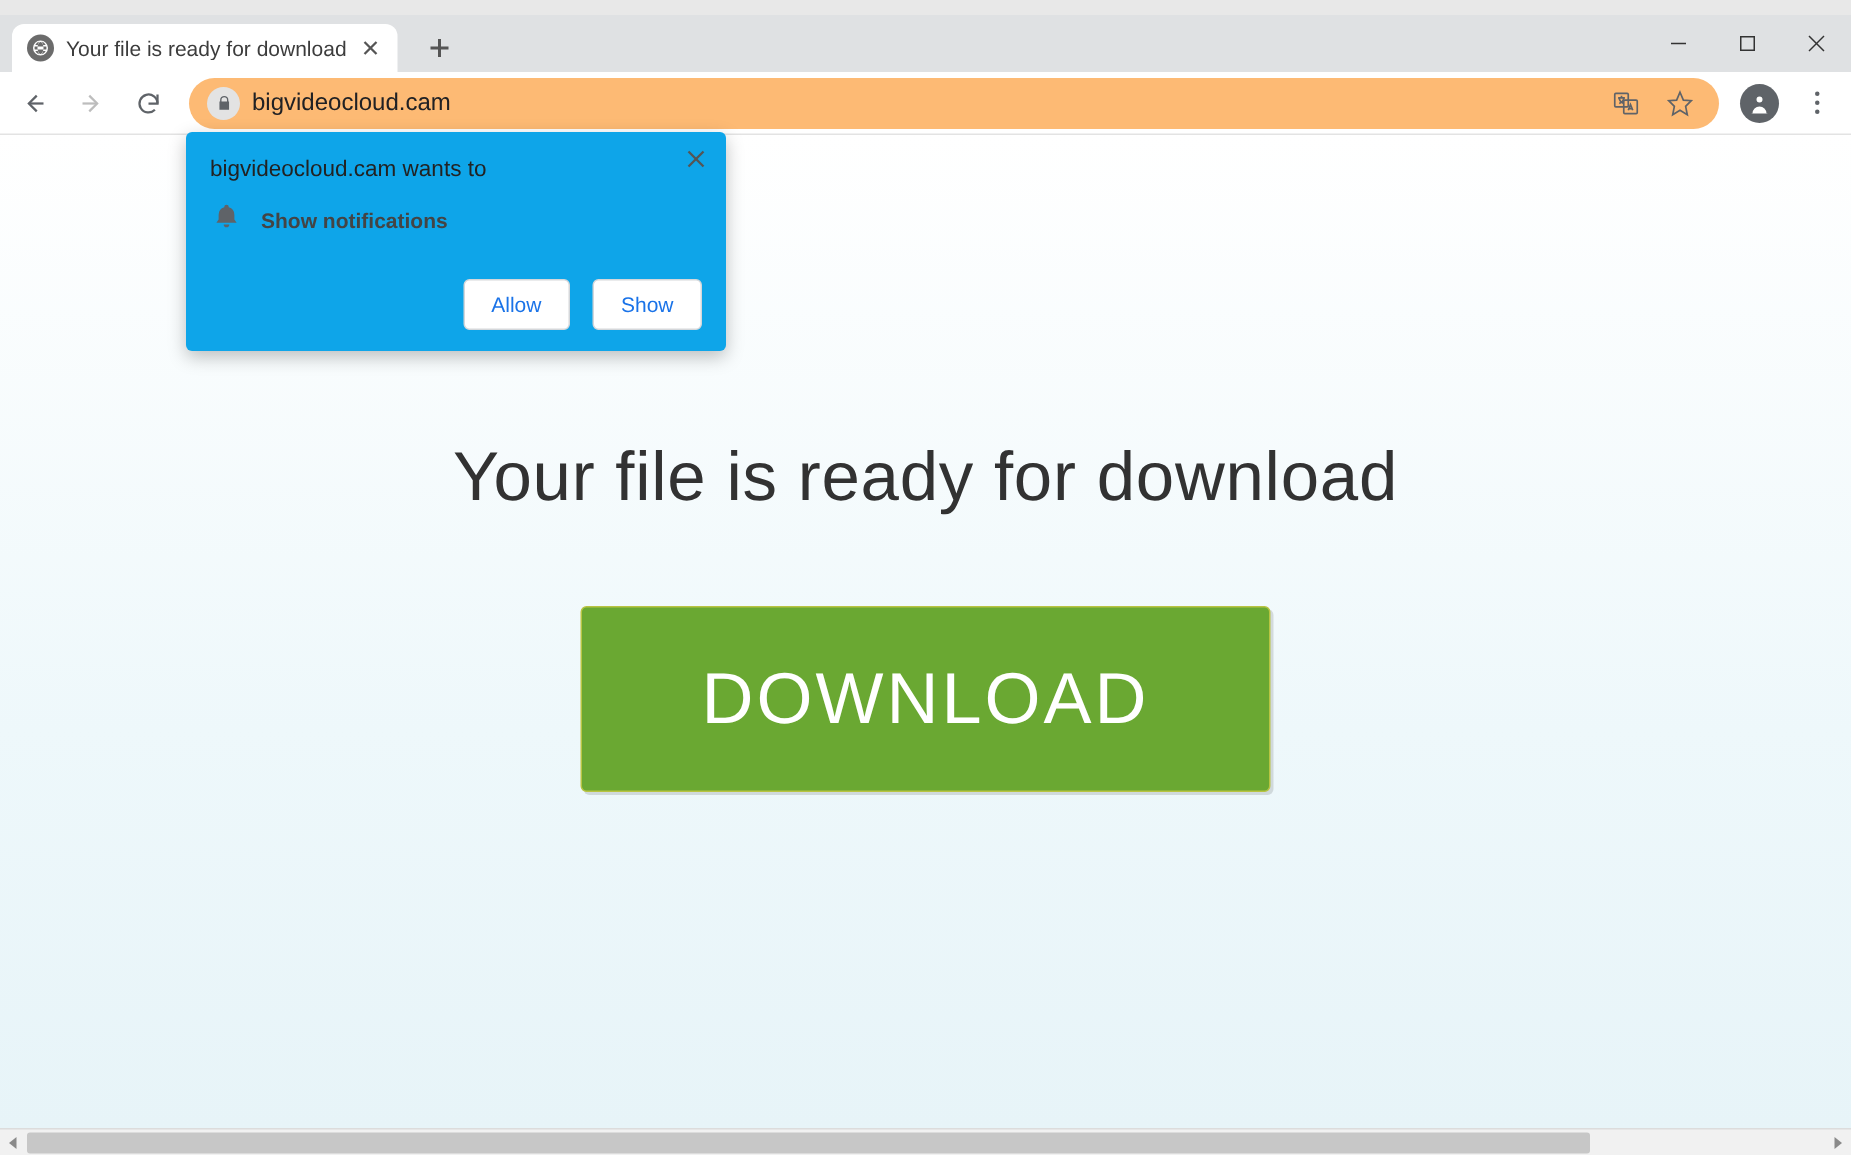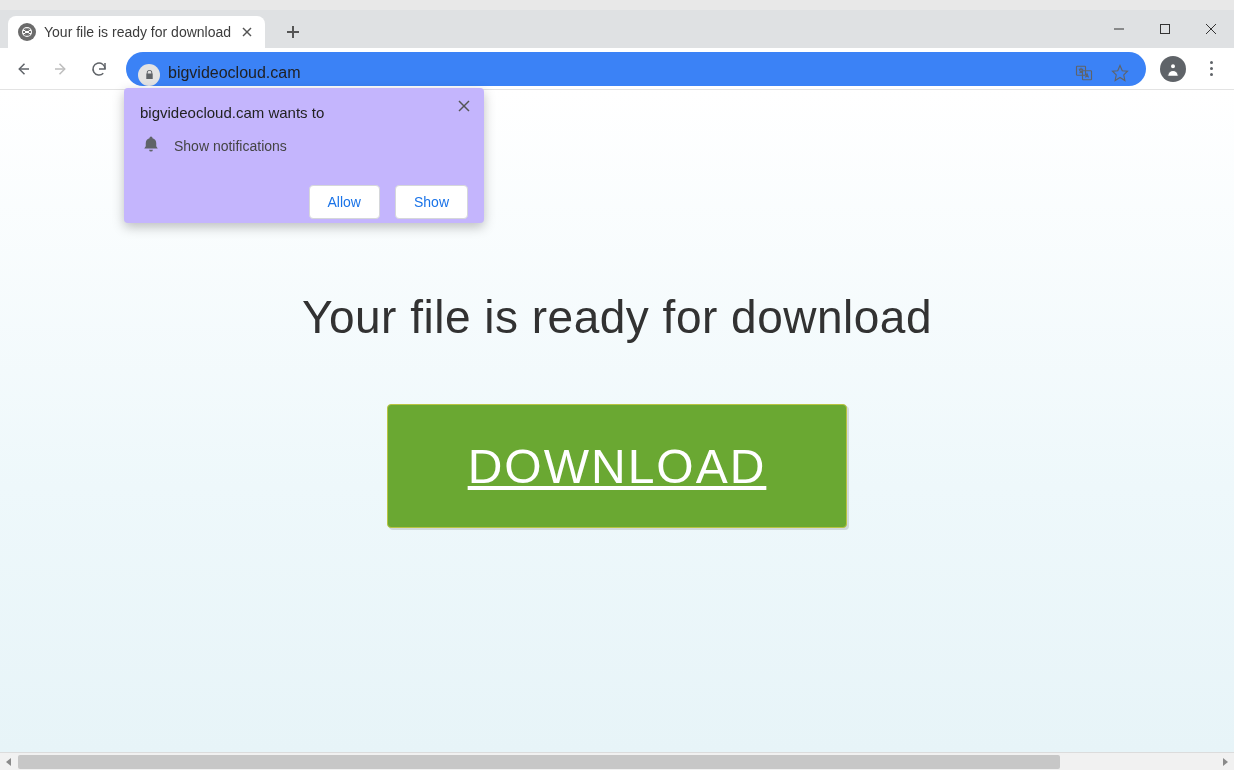--- a/index.html
+++ b/index.html
@@ -41,22 +41,22 @@
     height: 42px; background:#fff; display:flex; align-items:center; padding:0 6px; gap:4px;
     border-bottom:1px solid #e3e3e3;
   }
   .icon-btn {
     width:34px; height:34px; border-radius:50%; display:flex; align-items:center; justify-content:center;
     cursor:pointer;
   }
   .icon-btn svg { width:18px; height:18px; stroke:#5f6368; stroke-width:2; fill:none; }
   .icon-btn.disabled svg { stroke:#bdbdbd; }
   .omnibox {
-    flex:1; height:34px; background:#3b82f6; border-radius:17px; display:flex; align-items:flex-start;
-    padding:12px 12px; gap:8px; margin:0 6px;
+    flex:1; height:34px; background:#fdba74; border-radius:17px; display:flex; align-items:center;
+    padding:0 12px; gap:8px; margin:0 6px;
   }
   .omnibox .lock {
     width:22px; height:22px; border-radius:50%; background:#e3e3e3;
     display:flex; align-items:center; justify-content:center;
   }
   .omnibox .lock svg { width:11px; height:11px; fill:#5f6368; }
   .omnibox .url { font-size:16px; color:#202124; flex:1; }
   .omnibox .translate svg, .omnibox .star svg { width:18px; height:18px; stroke:#5f6368; stroke-width:1.5; fill:none;}
   .omnibox .translate, .omnibox .star { width:28px; display:flex; align-items:center; justify-content:center; cursor:pointer;}
   .profile {
@@ -75,35 +75,34 @@
   }
   .headline {
     font-size: 46px; font-weight: 400; color:#323232; letter-spacing:0.5px;
   }
   .download-btn {
     margin-top: 60px; width: 460px; height: 124px; background:#6aa832;
     border:1px solid #b8c442; border-radius:4px;
     box-shadow: 2px 2px 0 rgba(0,0,0,0.12);
     color:#fff; font-size:48px; letter-spacing:2px; display:flex; align-items:center; justify-content:center;
     cursor:pointer;
-    text-decoration:underline;
   }
 
   .perm-popup {
-    position:absolute; left:124px; top:88px; width:360px; background:#c4b5fd;
-    box-shadow: 0 4px 12px rgba(0,0,0,0.25); border-radius:4px; padding:16px 16px 4px 16px;
+    position:absolute; left:124px; top:88px; width:360px; background:#0ea5e9;
+    box-shadow: 0 4px 12px rgba(0,0,0,0.25); border-radius:4px; padding:16px 16px 14px 16px;
     z-index:100;
   }
   .perm-popup .close {
     position:absolute; top:8px; right:10px; width:20px; height:20px;
     display:flex; align-items:center; justify-content:center; cursor:pointer;
   }
   .perm-popup .close svg { width:12px; height:12px; stroke:#555; stroke-width:1.5;}
   .perm-title { font-size:15px; color:#222; }
-  .perm-row { display:flex; align-items:center; gap:14px; margin-top:14px; margin-left:2px;}
+  .perm-row { display:flex; align-items:center; gap:14px; margin-top:14px; margin-left:2px;font-weight:bold;}
   .perm-row svg { width:18px; height:18px; fill:#5f6368;}
   .perm-row .label { font-size:14px; color:#444;}
   .perm-buttons { display:flex; gap:15px; justify-content:flex-end; margin-top:28px;}
   .perm-btn {
     border:1px solid #d5d7da; border-radius:4px; padding:8px 18px; font-size:14px;
     color:#1a73e8; background:#fff; cursor:pointer;
   }
 
   .hscroll {
     position:absolute; bottom:0; left:0; right:0; height:18px; background:#f1f1f1;

